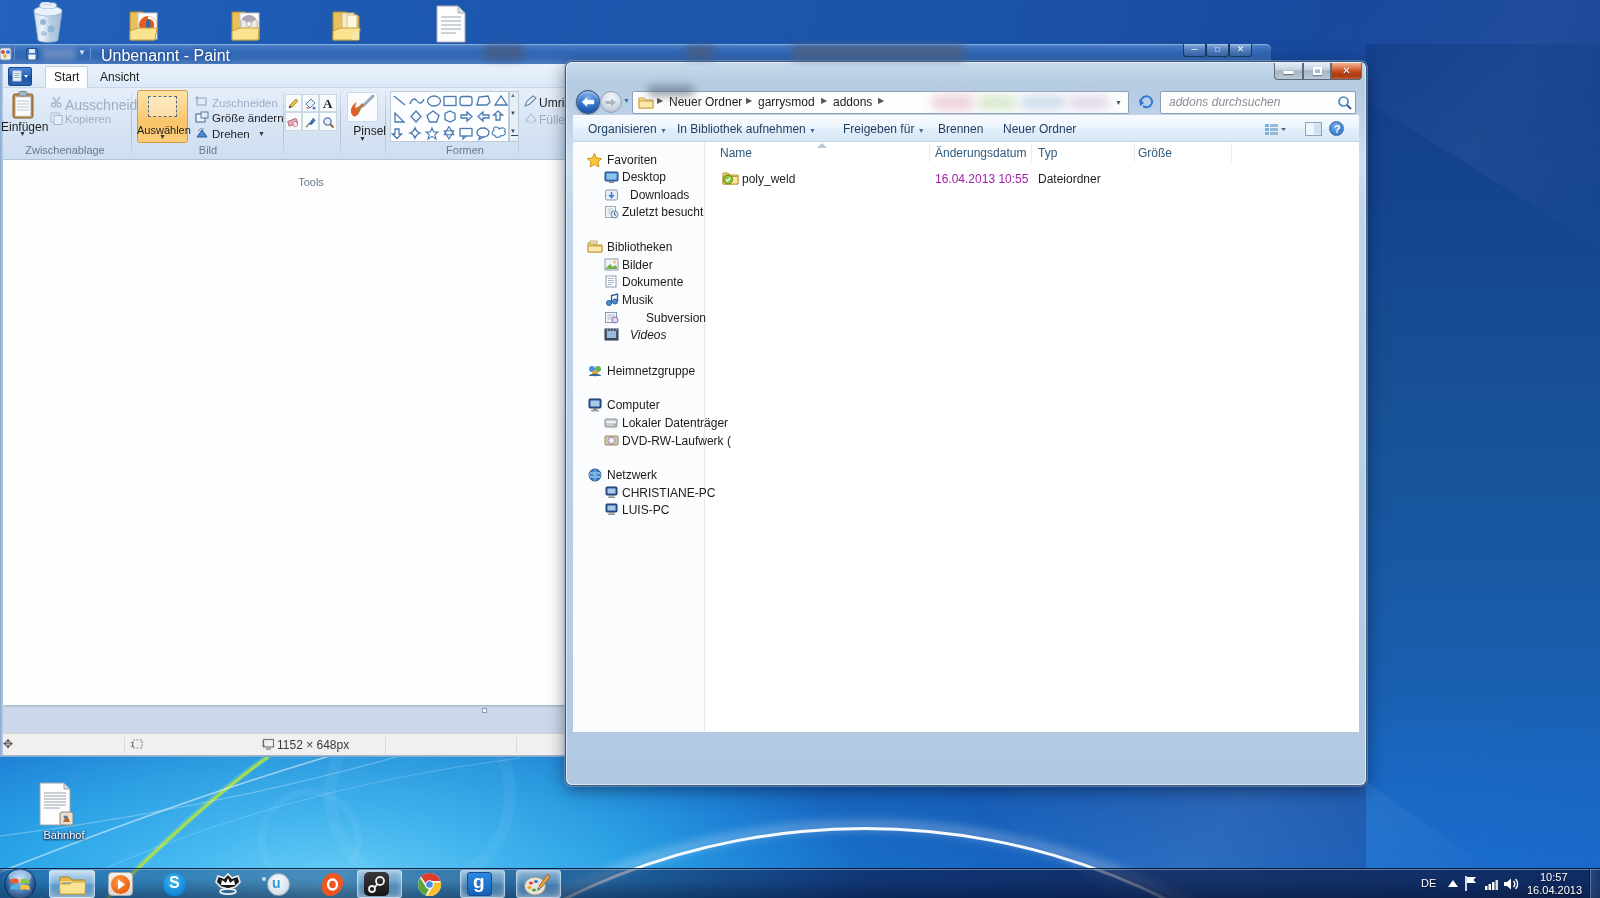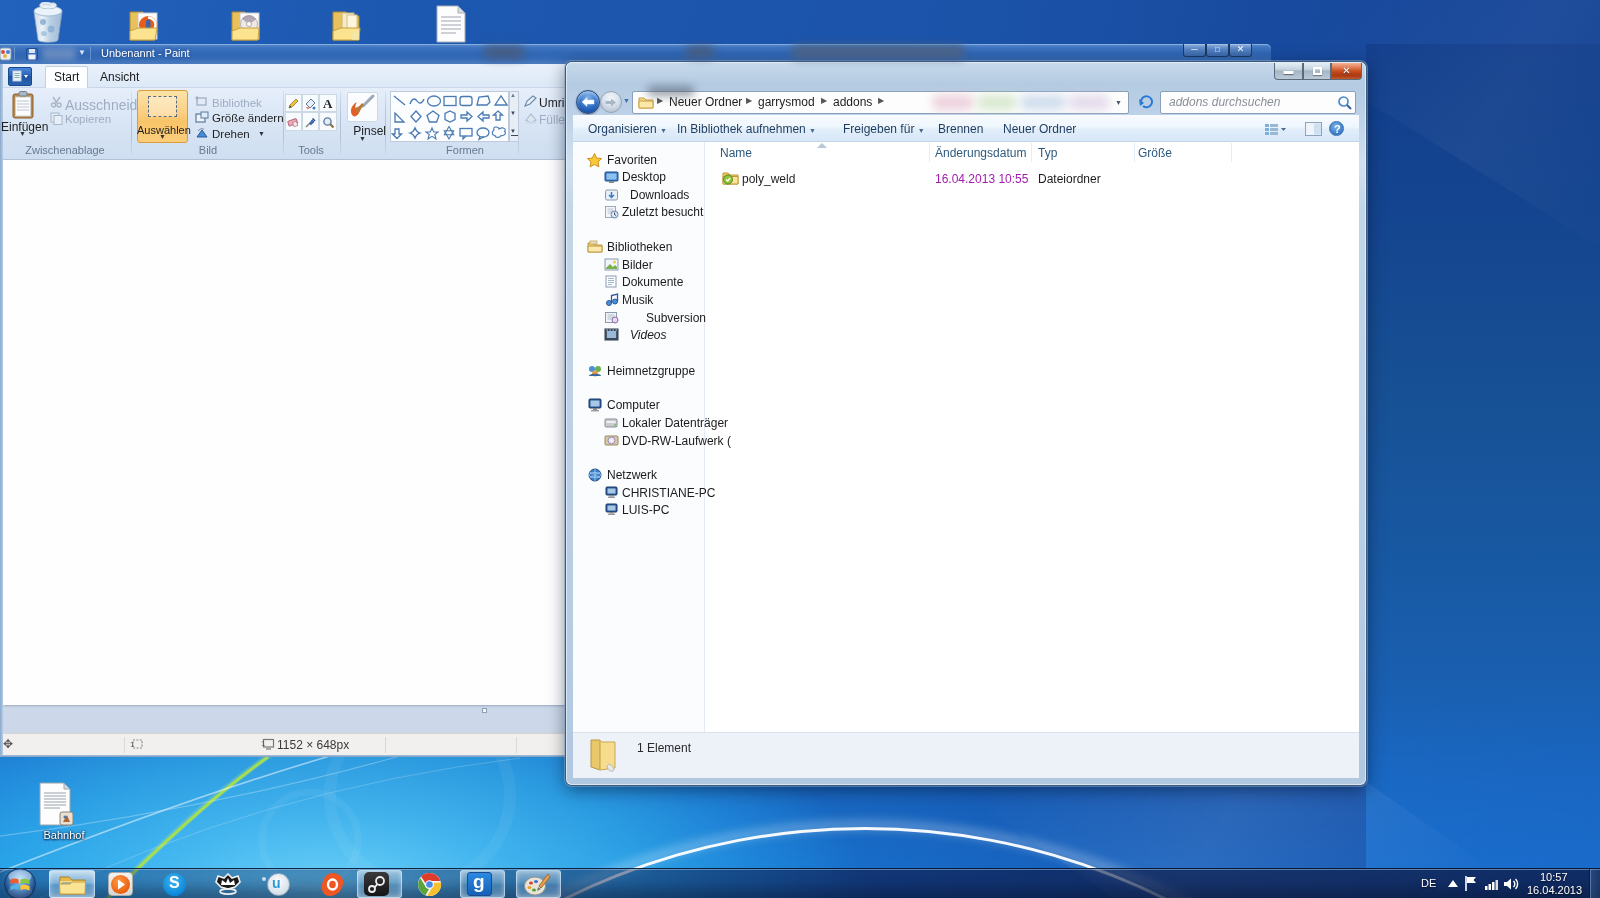--- a/index.html
+++ b/index.html
@@ -191,21 +191,21 @@
       <div class="abs" style="left:14px;top:3px;width:1px;height:13px;background:rgba(255,255,255,0.25)"></div>
 
       <svg class="abs" style="left:26px;top:4px" width="12" height="12">
         <rect x="0.5" y="0.5" width="11" height="11" rx="1.5" fill="#3a6ec2" stroke="#1e4a8e"></rect>
         <rect x="3" y="1" width="6" height="4" fill="#dce8f4"></rect>
         <rect x="2.5" y="6.5" width="7" height="5" fill="#f0f4f8"></rect>
       </svg>
       <div class="qat-blob" style="left:42px;top:4px;width:34px;height:12px;background:rgba(150,170,200,0.55)"></div>
       <div class="t" style="left:78px;top:4px;color:#d8e4f2;font-size:8px;">▼</div>
       <div class="abs" style="left:90px;top:3px;width:1px;height:13px;background:rgba(255,255,255,0.25)"></div>
-      <div class="t" style="left:101px;top:3px;color:#fff;font-size:11px;text-shadow:0 0 3px rgba(20,50,100,0.8);">Unbenannt - Paint</div>
+      <div class="t" style="left:101px;top:3px;color:#fff;font-size:16px;text-shadow:0 0 3px rgba(20,50,100,0.8);">Unbenannt - Paint</div>
 
       <div class="pbtn" style="left:1183px;width:23px;">─</div>
       <div class="pbtn" style="left:1206px;width:23px;font-size:8px;">□</div>
       <div class="pbtn" style="left:1229px;width:23px;">✕</div>
     </div>
     <div id="pt-tabcontent">
 
       <div class="abs" style="left:8px;top:23px;width:24px;height:19px;border-radius:2px;border:1px solid #17498e;
         background:linear-gradient(180deg,#4a86d8 0%,#2a62b4 45%,#1e52a2 50%,#2c64b0 100%);">
         <svg width="22" height="17">
@@ -222,21 +222,21 @@
       <div class="t" style="left:100px;top:26px;font-size:12px;color:#1a1a1a;">Ansicht</div>
     </div>
     <div id="pt-ribboncontent">
       <div class="rib-sep" style="left:131px"></div>
       <div class="rib-sep" style="left:283px"></div>
       <div class="rib-sep" style="left:340px"></div>
       <div class="rib-sep" style="left:385px"></div>
       <div class="rib-sep" style="left:518px"></div>
       <div class="grp-label" style="left:20px;width:90px;">Zwischenablage</div>
       <div class="grp-label" style="left:185px;width:46px;">Bild</div>
-      <div class="grp-label" style="left:288px;width:46px;">Tools</div>
+      <div class="grp-label" style="left:288px;width:46px;margin-top:32px;">Tools</div>
       <div class="grp-label" style="left:352px;width:70px;"></div>
       <div class="grp-label" style="left:430px;width:70px;">Formen</div>
 
       <svg class="abs" style="left:11px;top:47px" width="24" height="28">
         <rect x="2" y="3" width="20" height="24" rx="2" fill="#b98a4a" stroke="#8a6030"></rect>
         <rect x="4.5" y="6" width="15" height="19" fill="#fdfdfd" stroke="#d0d0d0"></rect>
         <rect x="8" y="0.5" width="8" height="4.5" rx="1.5" fill="#aab8c4" stroke="#708090"></rect>
         <g stroke="#b8c4d0" stroke-width="1">
             <line x1="6" y1="10" x2="18" y2="10"></line>
             <line x1="6" y1="13" x2="18" y2="13"></line>
@@ -262,21 +262,21 @@
       <div class="abs" style="left:137px;top:46px;width:51px;height:53px;border-radius:3px;border:1px solid #d89c38;
         background:linear-gradient(180deg,#fde3a7 0%,#fbd084 40%,#f9c468 60%,#fbce7e 100%);"></div>
       <div class="abs" style="left:148px;top:52px;width:29px;height:21px;border:1.6px dashed #5a6c80;background:rgba(255,255,255,0.35)"></div>
       <div class="t" style="left:137px;top:80px;width:51px;text-align:center;font-size:11px;">Auswählen</div>
       <div class="t" style="left:159px;top:89px;font-size:7px;color:#333;">▼</div>
 
       <svg class="abs" style="left:195px;top:52px" width="14" height="11" opacity="0.6">
         <rect x="2" y="2" width="9" height="7" fill="none" stroke="#7a8aa0" stroke-width="1.3"></rect>
         <path d="M 0 2 L 4 2 M 2 0 L 2 5" stroke="#7a8aa0" stroke-width="1.2"></path>
       </svg>
-      <div class="t" style="left:212px;top:53px;color:#9fadc2;font-size:11.5px;">Bibliothek</div>
+      <div class="t" style="left:212px;top:53px;color:#9fadc2;font-size:11.5px;">Zuschneiden</div>
       <svg class="abs" style="left:195px;top:67px" width="14" height="12">
         <rect x="1" y="3" width="9" height="8" fill="#eef3f8" stroke="#5a7a9c" stroke-width="1.2"></rect>
         <rect x="6" y="1" width="7" height="6" fill="#dfeafa" stroke="#5a7a9c" stroke-width="1"></rect>
       </svg>
       <div class="t" style="left:212px;top:68px;font-size:11.5px;">Größe ändern</div>
       <svg class="abs" style="left:195px;top:83px" width="14" height="12">
         <path d="M 2 10 L 7 3 L 12 10 Z" fill="#4a8ad8" stroke="#2a5a9a"></path>
         <path d="M 3 4 A 5 5 0 0 1 9 2" stroke="#7a8aa0" fill="none"></path>
       </svg>
       <div class="t" style="left:212px;top:84px;font-size:11.5px;">Drehen</div>
@@ -580,29 +580,20 @@
         </svg>
       <div class="side-item" style="left:49px;top:344px;">CHRISTIANE-PC</div>
       <svg class="abs" style="left:31px;top:361px" width="15" height="13">
           <rect x="2" y="1" width="11" height="8" rx="1" fill="#2a5a9c" stroke="#1a3a66"></rect>
           <rect x="3.5" y="2.5" width="8" height="5" fill="#a8c8e8"></rect>
           <rect x="5.5" y="9" width="4" height="1.6" fill="#888"></rect>
           <rect x="4" y="10.6" width="7" height="1.4" fill="#999"></rect>
         </svg>
       <div class="side-item" style="left:49px;top:361px;">LUIS-PC</div>
     </div>
-    <div id="ex-details">
-      <svg class="abs" style="left:14px;top:3px" width="34" height="38">
-        <path d="M 4 4 L 13 4 L 13 34 L 4 31 Z" fill="#e8c86a" stroke="#b89840"></path>
-        <path d="M 13 4 L 15 6 L 28 6 L 28 32 L 13 34 Z" fill="#f6dc8c" stroke="#c8a850"></path>
-        <path d="M 13 4 L 13 34" stroke="#d8b860"></path>
-        <path d="M 22 28 C 26 30 28 33 26 35 C 23 36 20 33 20 30 Z" fill="#e8e8e4" stroke="#b8b8b0"></path>
-      </svg>
-      <div class="t" style="left:64px;top:8px;color:#2a2a2a;">1 Element</div>
-    </div>
   </div>
 
   <div id="bahnhof">
     <svg class="abs" style="left:14px;top:0px" width="42" height="46">
       <path d="M 6 1 L 30 1 L 36 7 L 36 43 L 6 43 Z" fill="#fdfdfd" stroke="#9aa4ae"></path>
       <path d="M 30 1 L 30 7 L 36 7 Z" fill="#d8dde2" stroke="#9aa4ae"></path>
       <g stroke="#8a96a2" stroke-width="0.9">
         <line x1="10" y1="11" x2="32" y2="11"></line>
           <line x1="10" y1="14" x2="32" y2="14"></line>
         <line x1="10" y1="17" x2="32" y2="17"></line>

